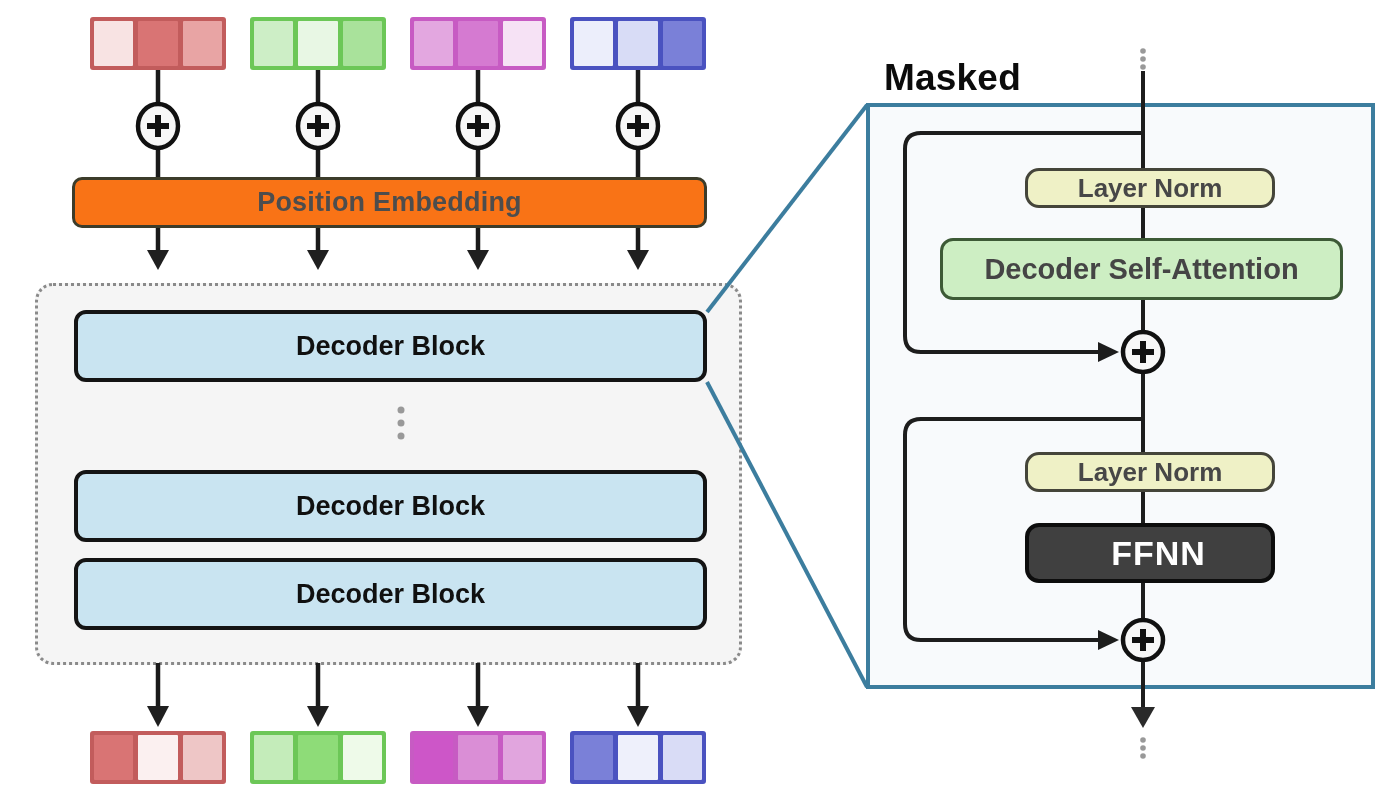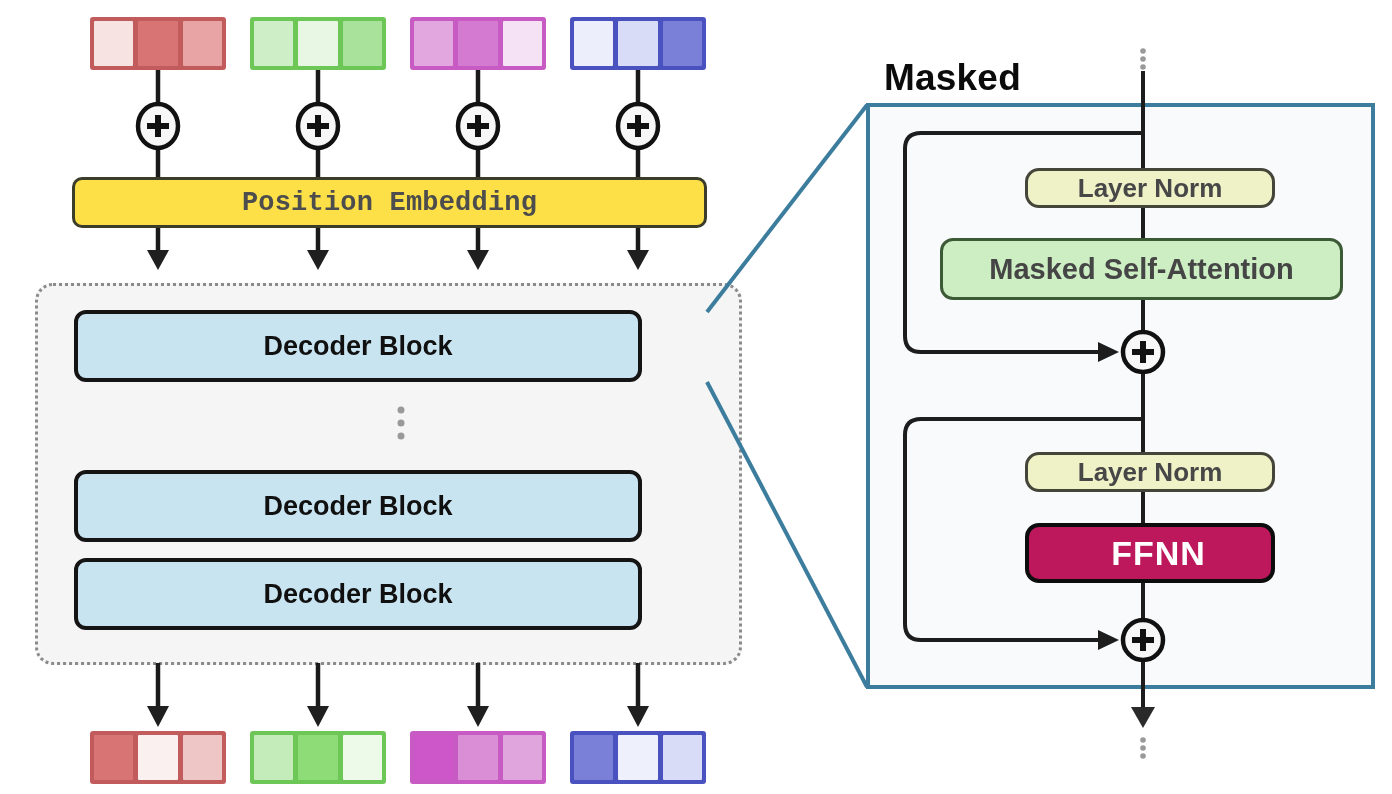--- a/index.html
+++ b/index.html
@@ -22,21 +22,21 @@
   .token{
     top:17px;width:136px;height:53px;display:flex;gap:5px;padding:4px;border-radius:3px;z-index:3;
   }
   .token .cell{flex:1 1 0;border-radius:1px;}
   .pe-bar{
     left:72px;top:177px;width:635px;height:51px;background:#edefc3;
     border:3px solid #3c3c2a;border-radius:10px;display:flex;align-items:center;justify-content:center;
     font-size:27px;color:#4d4d4d;letter-spacing:.2px;z-index:3;
   }
   .dec-block{
-    left:74px;width:568px;height:72px;background:#c9e4f1;
+    left:74px;width:633px;height:72px;background:#c9e4f1;
     border:4px solid #141414;border-radius:12px;display:flex;align-items:center;justify-content:center;
     font-size:27px;color:#101010;z-index:3;
   }
   .decoder-title{
     left:884px;top:57px;font-size:37px;color:#0b0b0b;letter-spacing:.2px;z-index:3;
   }
   .pill{
     display:flex;align-items:center;justify-content:center;z-index:3;color:#474747;text-align:center;
   }
   .pill-ln{
@@ -171,21 +171,21 @@
       <div class="cell" style="background: rgb(227, 167, 224);"></div>
       <div class="cell" style="background: rgb(213, 122, 209);"></div>
       <div class="cell" style="background: rgb(246, 226, 245);"></div>
     </div>
   <div class="abs token" style="left: 570px; background: rgb(74, 82, 192);">
       <div class="cell" style="background: rgb(236, 238, 251);"></div>
       <div class="cell" style="background: rgb(216, 220, 246);"></div>
       <div class="cell" style="background: rgb(122, 128, 216);"></div>
     </div>
 
-  <div class="abs pe-bar" style="background: #fde047; font-family: Liberation Mono, monospace;">Position Embedding</div>
+  <div class="abs pe-bar" style="background: #f97316;">Position Embedding</div>
 
   <div class="abs dec-block" style="top: 310px; background: rgb(201, 228, 241);">Decoder Block</div>
   <div class="abs dec-block" style="top: 470px; background: rgb(201, 228, 241);">Decoder Block</div>
   <div class="abs dec-block" style="top: 558px; background: rgb(201, 228, 241);">Decoder Block</div>
 
   <div class="abs token" style="left: 90px; top: 731px; background: rgb(194, 92, 92);">
       <div class="cell" style="background: rgb(217, 116, 116);"></div>
       <div class="cell" style="background: rgb(251, 240, 240);"></div>
       <div class="cell" style="background: rgb(238, 198, 198);"></div>
     </div>
@@ -202,19 +202,19 @@
   <div class="abs token" style="left: 570px; top: 731px; background: rgb(74, 82, 192);">
       <div class="cell" style="background: rgb(122, 128, 216);"></div>
       <div class="cell" style="background: rgb(238, 240, 251);"></div>
       <div class="cell" style="background: rgb(217, 220, 246);"></div>
     </div>
 
   <div class="abs decoder-title">Masked</div>
 
   <div class="abs pill pill-ln" style="top: 168px; background: rgb(239, 241, 198);">Layer Norm</div>
 
-  <div class="abs pill pill-msa" style="background: rgb(205, 238, 195);">Masked Self-Attention</div>
+  <div class="abs pill pill-msa" style="background: rgb(205, 238, 195);">Decoder Self-Attention</div>
 
   <div class="abs pill pill-ln" style="top: 452px; background: rgb(239, 241, 198);">Layer Norm</div>
 
-  <div class="abs pill pill-ffnn" style="background: #be185d; padding-left: 17px;">FFNN</div>
+  <div class="abs pill pill-ffnn" style="background: #404040; padding-left: 17px;">FFNN</div>
 
 </div>
 
 </body></html>

